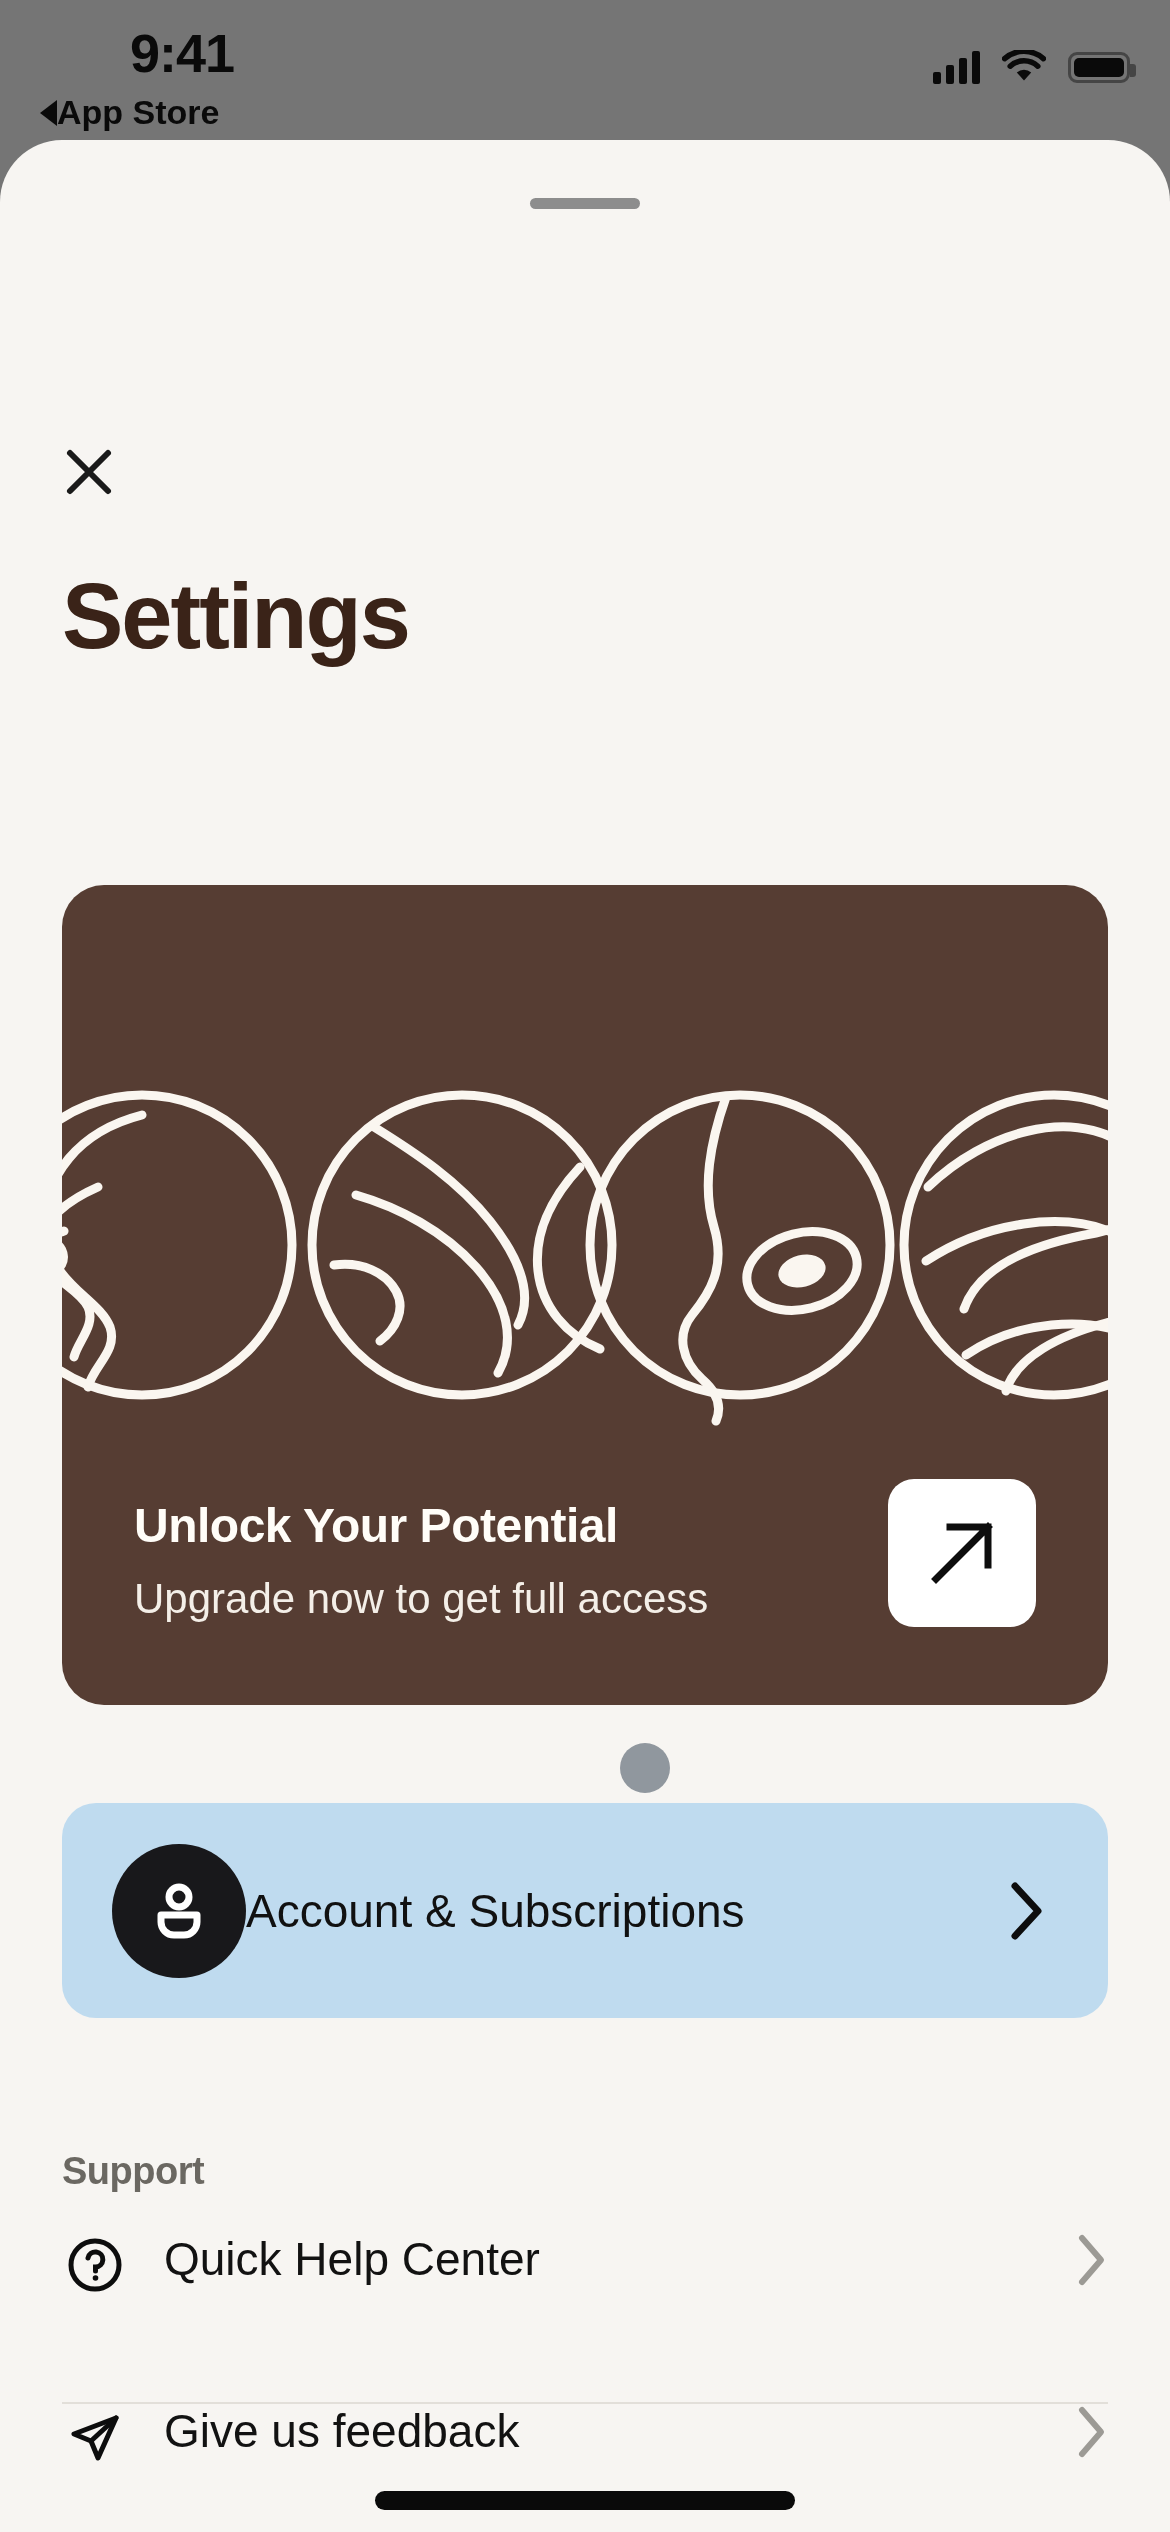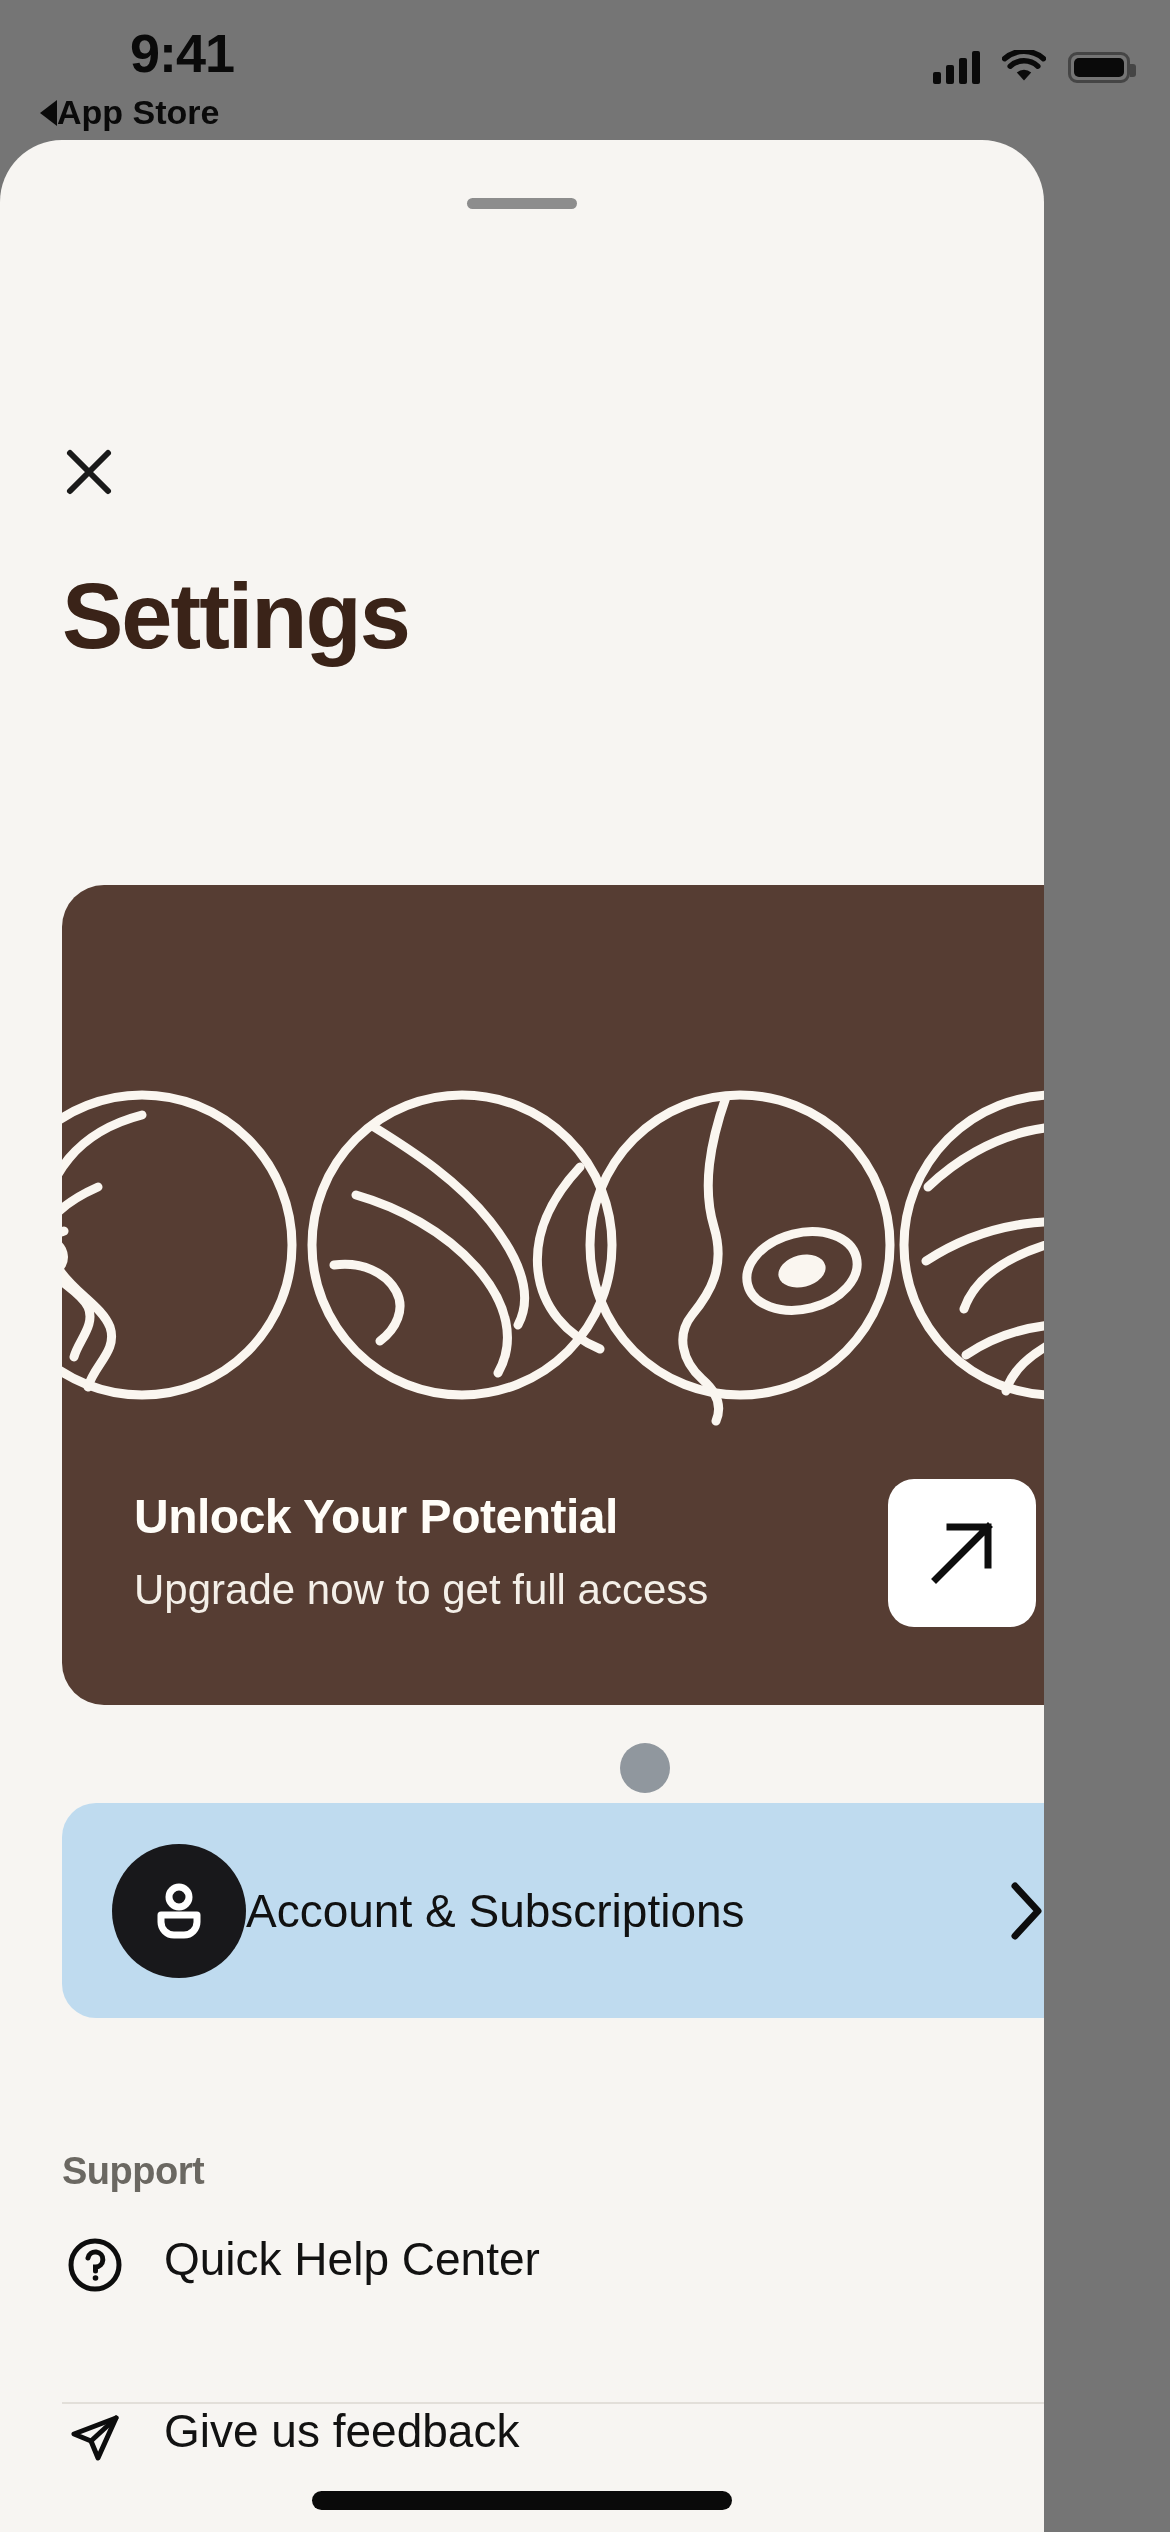--- a/index.html
+++ b/index.html
@@ -60,21 +60,21 @@
   .batt::after{
     content:""; position:absolute; right:-9px; top:9px;
     width:6px; height:13px; background:rgba(10,10,10,.45);
     border-radius:0 3px 3px 0;
   }
   .batt i { display:block; height:100%; width:100%; background:#0a0a0a; border-radius:5px; }
 
   
   .sheet {
     position:absolute; left:0; top:140px;
-    width:1044px; height:2392px;
+    width:1170px; height:2392px;
     background:#F7F5F2;
     border-radius:62px 62px 0 0;
     overflow:hidden;
   }
   .drag-handle {
     position:absolute; left:50%; transform:translateX(-50%);
     top:58px; width:110px; height:11px;
     background:#8d8d8d; border-radius:6px;
   }
 
@@ -99,21 +99,21 @@
     border-radius:42px;
     overflow:hidden;
   }
   .planets {
     position:absolute; left:0; top:150px;
     width:1046px; height:420px;
   }
   .promo-foot {
     position:absolute; left:0; bottom:0;
     width:1046px; padding:0 72px 78px 72px;
-    display:flex; align-items:center; justify-content:space-between;
+    display:flex; align-items:flex-end; justify-content:space-between;
   }
   .promo-text { padding-bottom:4px; }
   .promo-title {
     font-size:48px; font-weight:700; color:#FFFDF8;
     letter-spacing:-0.5px; margin-bottom:22px;
   }
   .promo-sub { font-size:42px; font-weight:400; color:#F4EFE8; }
   .promo-cta {
     width:148px; height:148px;
     background:#FFFFFF; border-radius:26px;

